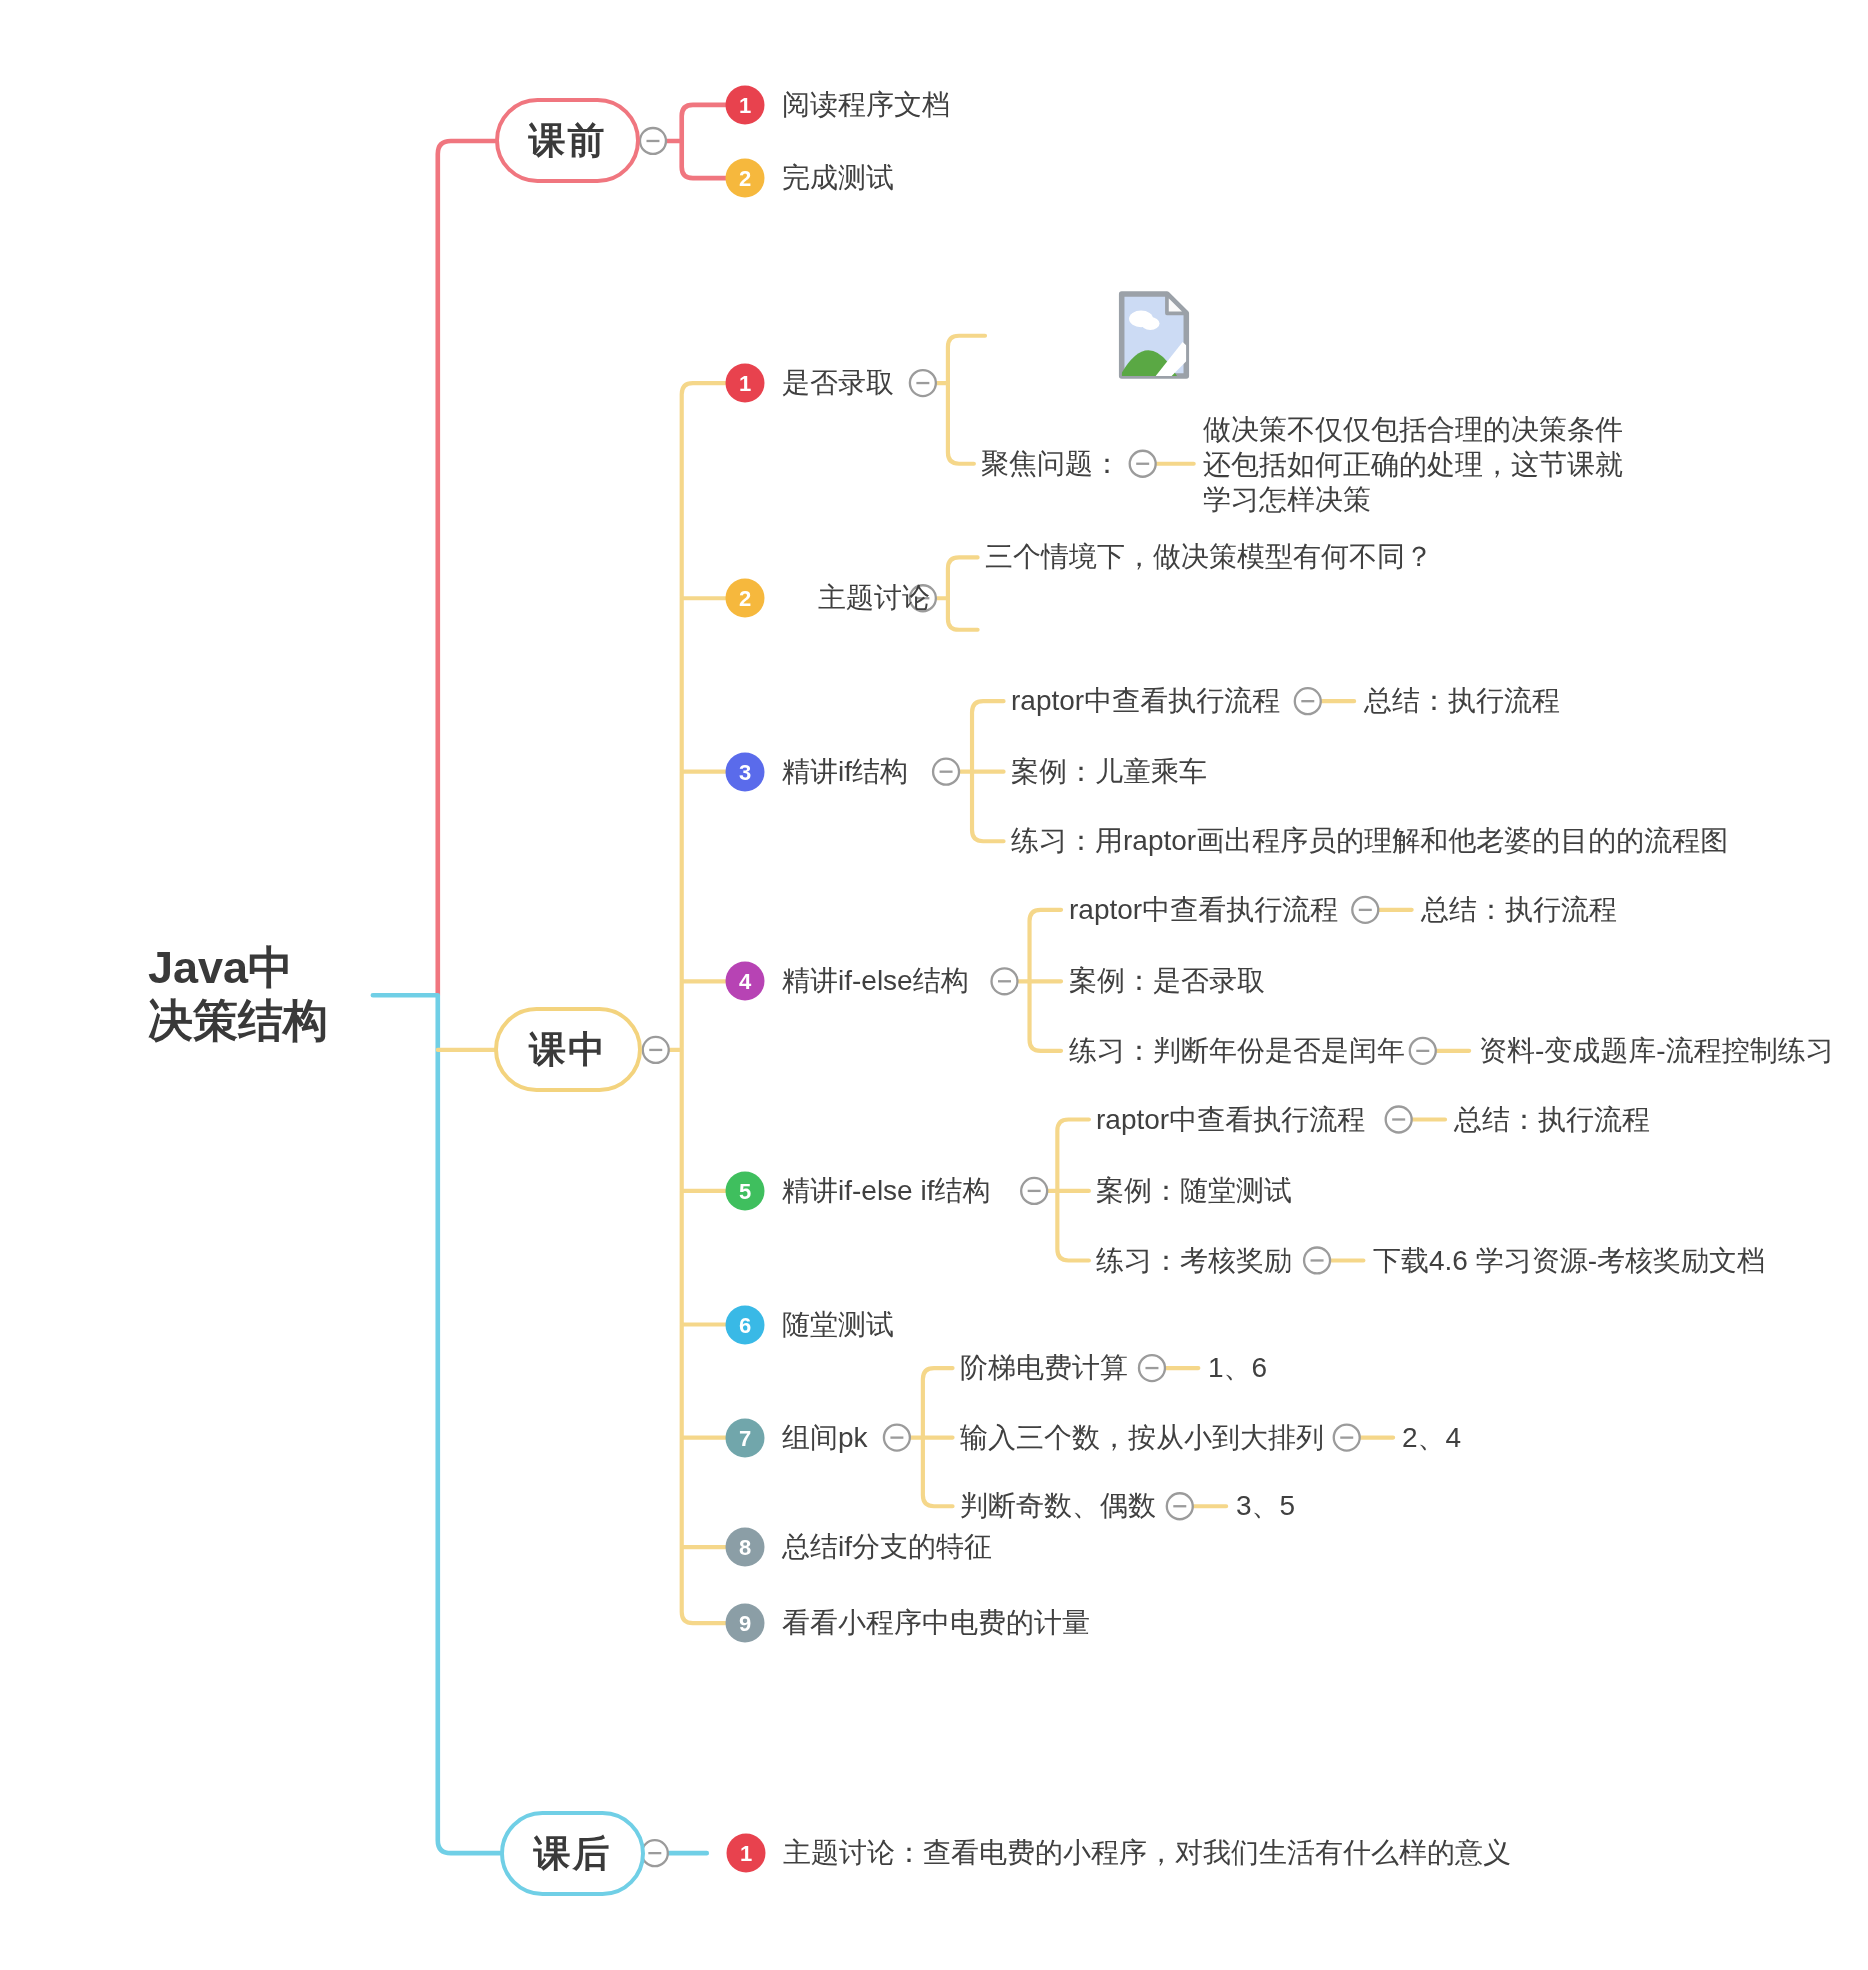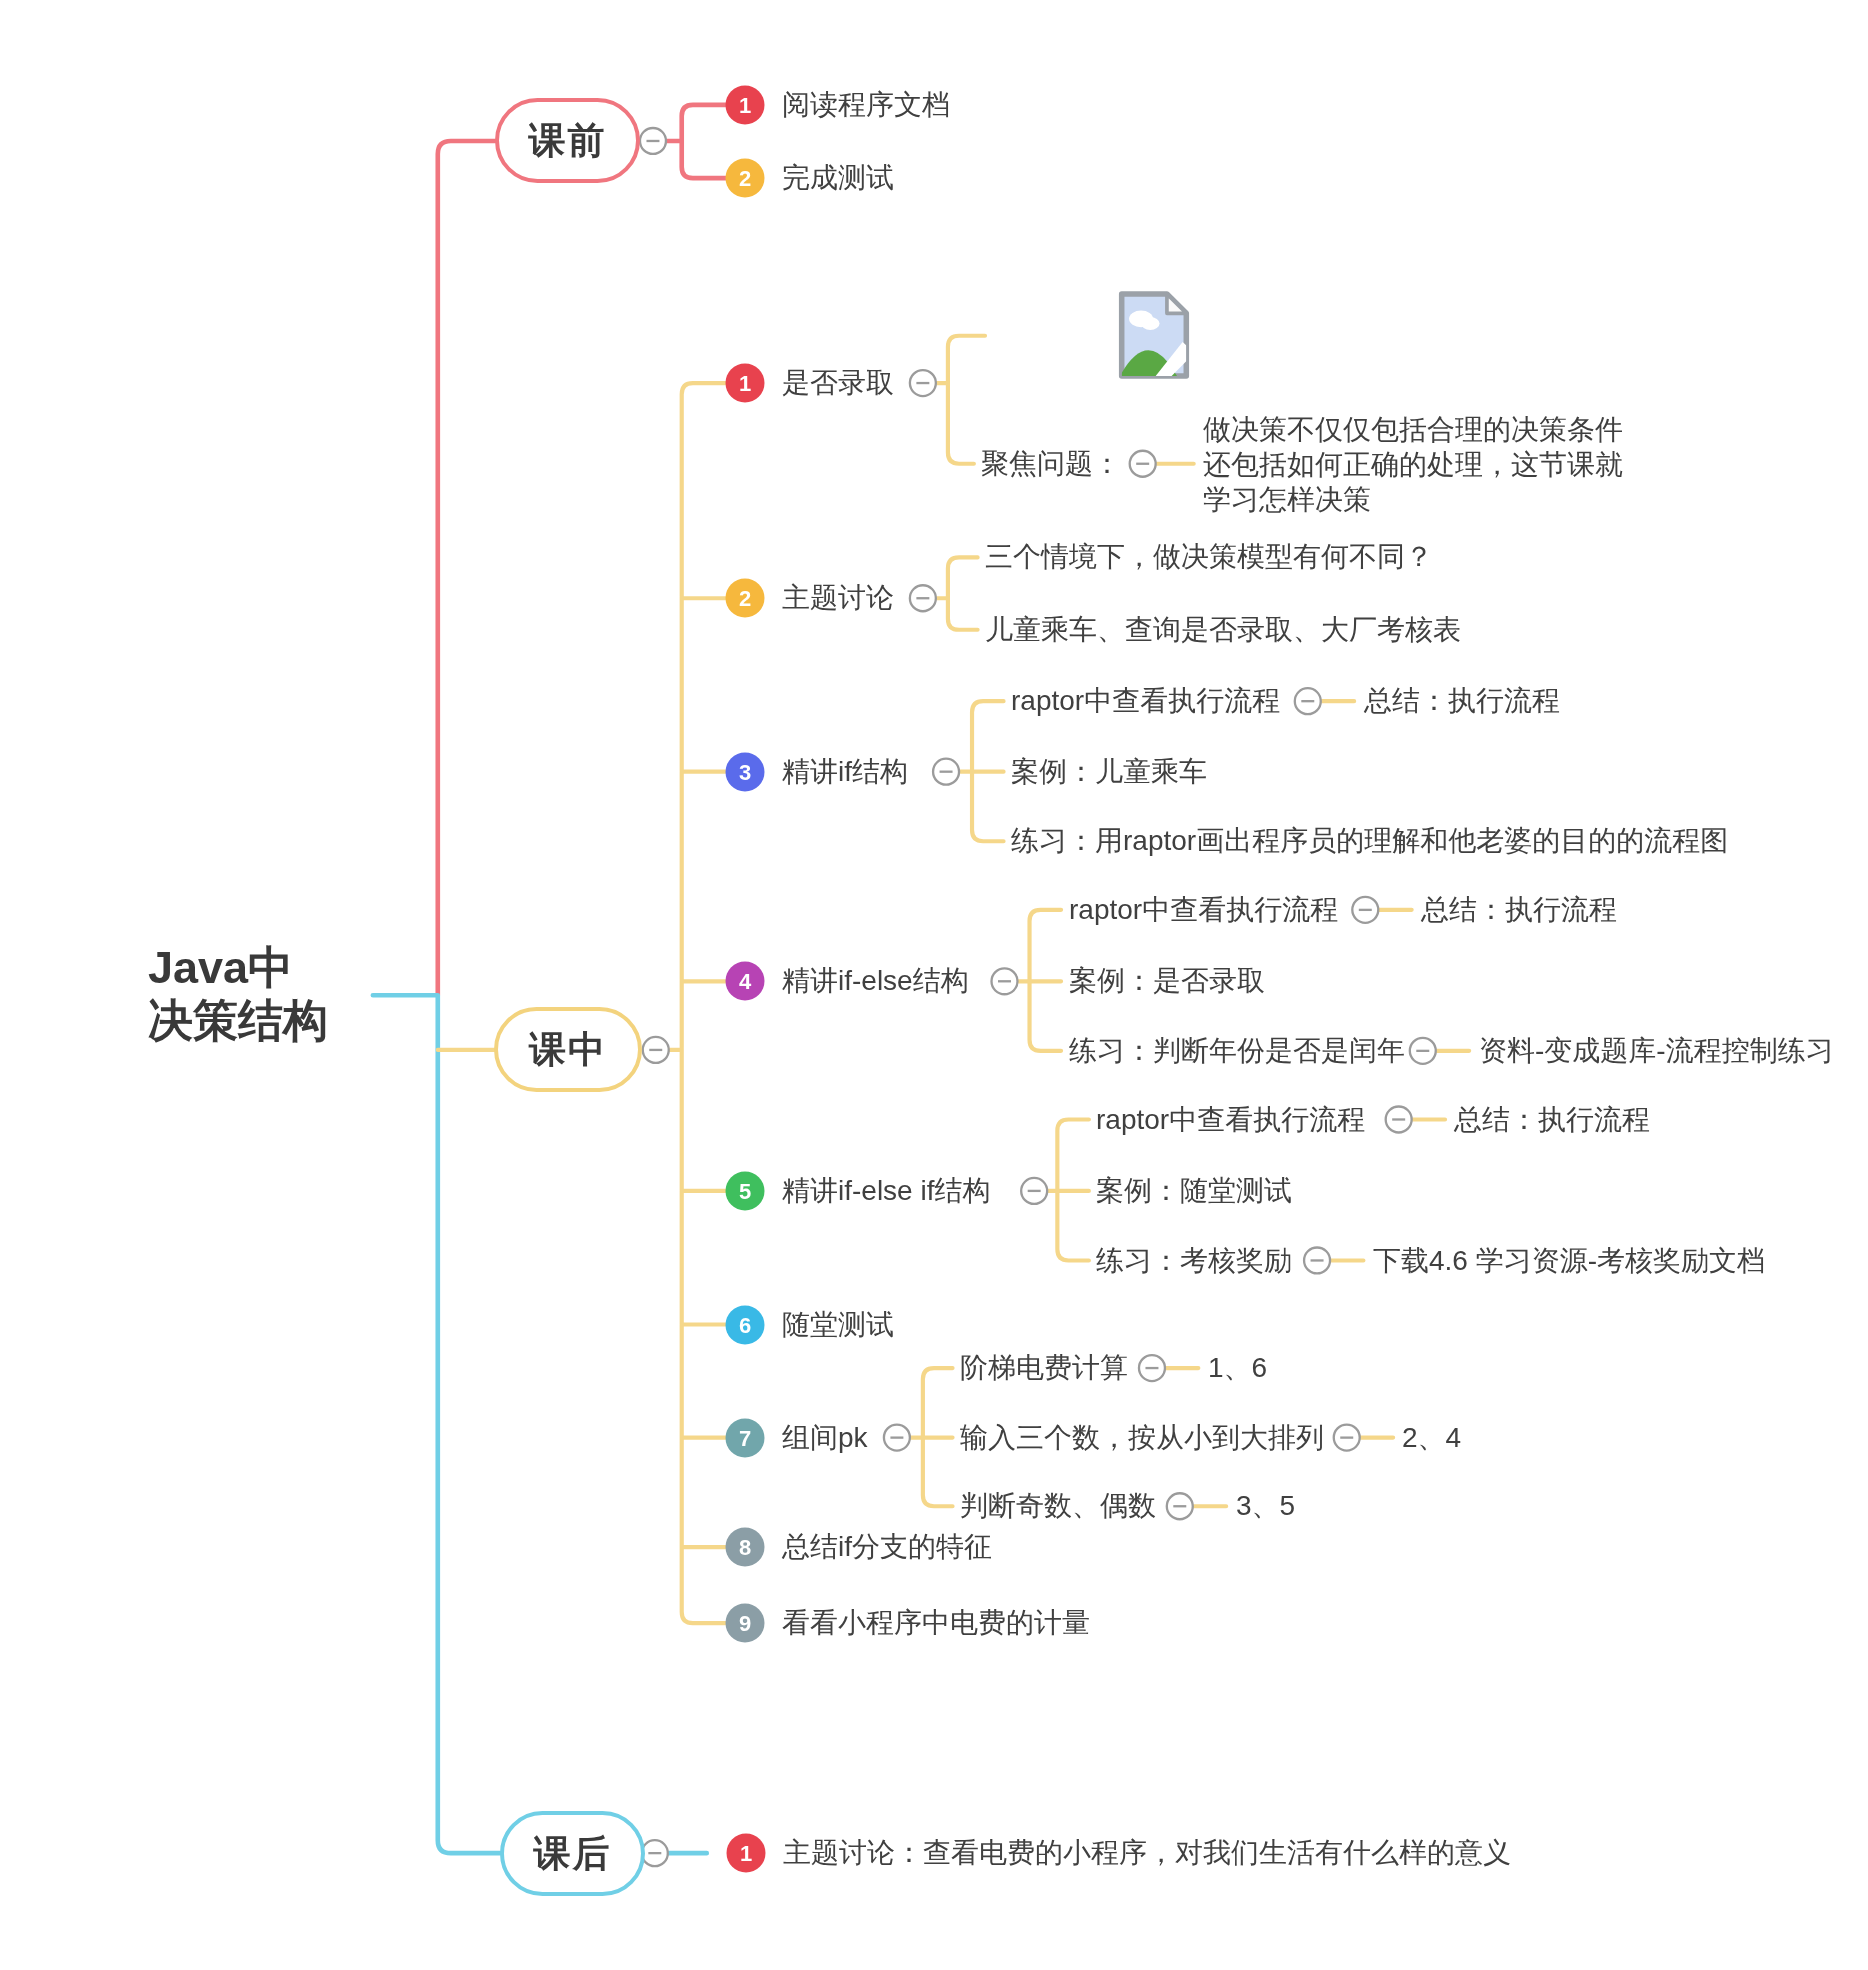--- a/index.html
+++ b/index.html
@@ -134,21 +134,21 @@
 
   <div class="badge" style="left: 745px; top: 105px; background: rgb(232, 66, 78);">1</div>
   <div class="label" style="left:782px;top:105px;">阅读程序文档</div>
   <div class="badge" style="left: 745px; top: 178px; background: rgb(246, 184, 61);">2</div>
   <div class="label" style="left:782px;top:178px;">完成测试</div>
 
   <div class="badge" style="left: 745px; top: 383px; background: rgb(232, 66, 78);">1</div>
   <div class="label" style="left:782px;top:383px;">是否录取</div>
 
   <div class="badge" style="left: 745px; top: 598px; background: rgb(246, 184, 61);">2</div>
-  <div class="label" style="left:782px;top:598px;">主题讨论</div>
+  <div class="label" style="left:818px;top:598px;">主题讨论</div>
 
   <div class="badge" style="left: 745px; top: 772px; background: rgb(90, 107, 235);">3</div>
   <div class="label" style="left:782px;top:772px;">精讲if结构</div>
 
   <div class="badge" style="left: 745px; top: 981px; background: rgb(183, 67, 180);">4</div>
   <div class="label" style="left:782px;top:981px;">精讲if-else结构</div>
 
   <div class="badge" style="left: 745px; top: 1191px; background: rgb(63, 191, 94);">5</div>
   <div class="label" style="left:782px;top:1191px;">精讲if-else if结构</div>
 
@@ -176,21 +176,20 @@
       <ellipse cx="35" cy="36" rx="10" ry="7" fill="#ffffff"></ellipse>
       <path d="M2,93 Q28,46 54,78 L64,93 Z" fill="#5aa844"></path>
       <path d="M36,99 L70,56 L83,68 L50,101 Z" fill="#ffffff"></path>
     </g>
     <path d="M53,4 L53,25 L74,25 Z" fill="#fafafa" stroke="#9ba1a8" stroke-width="4" stroke-linejoin="round"></path>
   </svg>
   <div class="label" style="left:981px;top:464px;">聚焦问题：</div>
   <div class="note" style="left:1203px;top:464px;">做决策不仅仅包括合理的决策条件还包括如何正确的处理，这节课就学习怎样决策</div>
 
   <div class="label" style="left:985px;top:557px;">三个情境下，做决策模型有何不同？</div>
-  <div class="label" style="left:985px;top:630px;">儿童乘车、查询是否录取、大厂考核表</div>
 
   <div class="label" style="left:1011px;top:701px;">raptor中查看执行流程</div>
   <div class="label" style="left:1364px;top:701px;">总结：执行流程</div>
   <div class="label" style="left:1011px;top:772px;">案例：儿童乘车</div>
   <div class="label" style="left:1011px;top:841px;">练习：用raptor画出程序员的理解和他老婆的目的的流程图</div>
 
   <div class="label" style="left:1069px;top:910px;">raptor中查看执行流程</div>
   <div class="label" style="left:1421px;top:910px;">总结：执行流程</div>
   <div class="label" style="left:1069px;top:981px;">案例：是否录取</div>
   <div class="label" style="left:1069px;top:1051px;">练习：判断年份是否是闰年</div>

